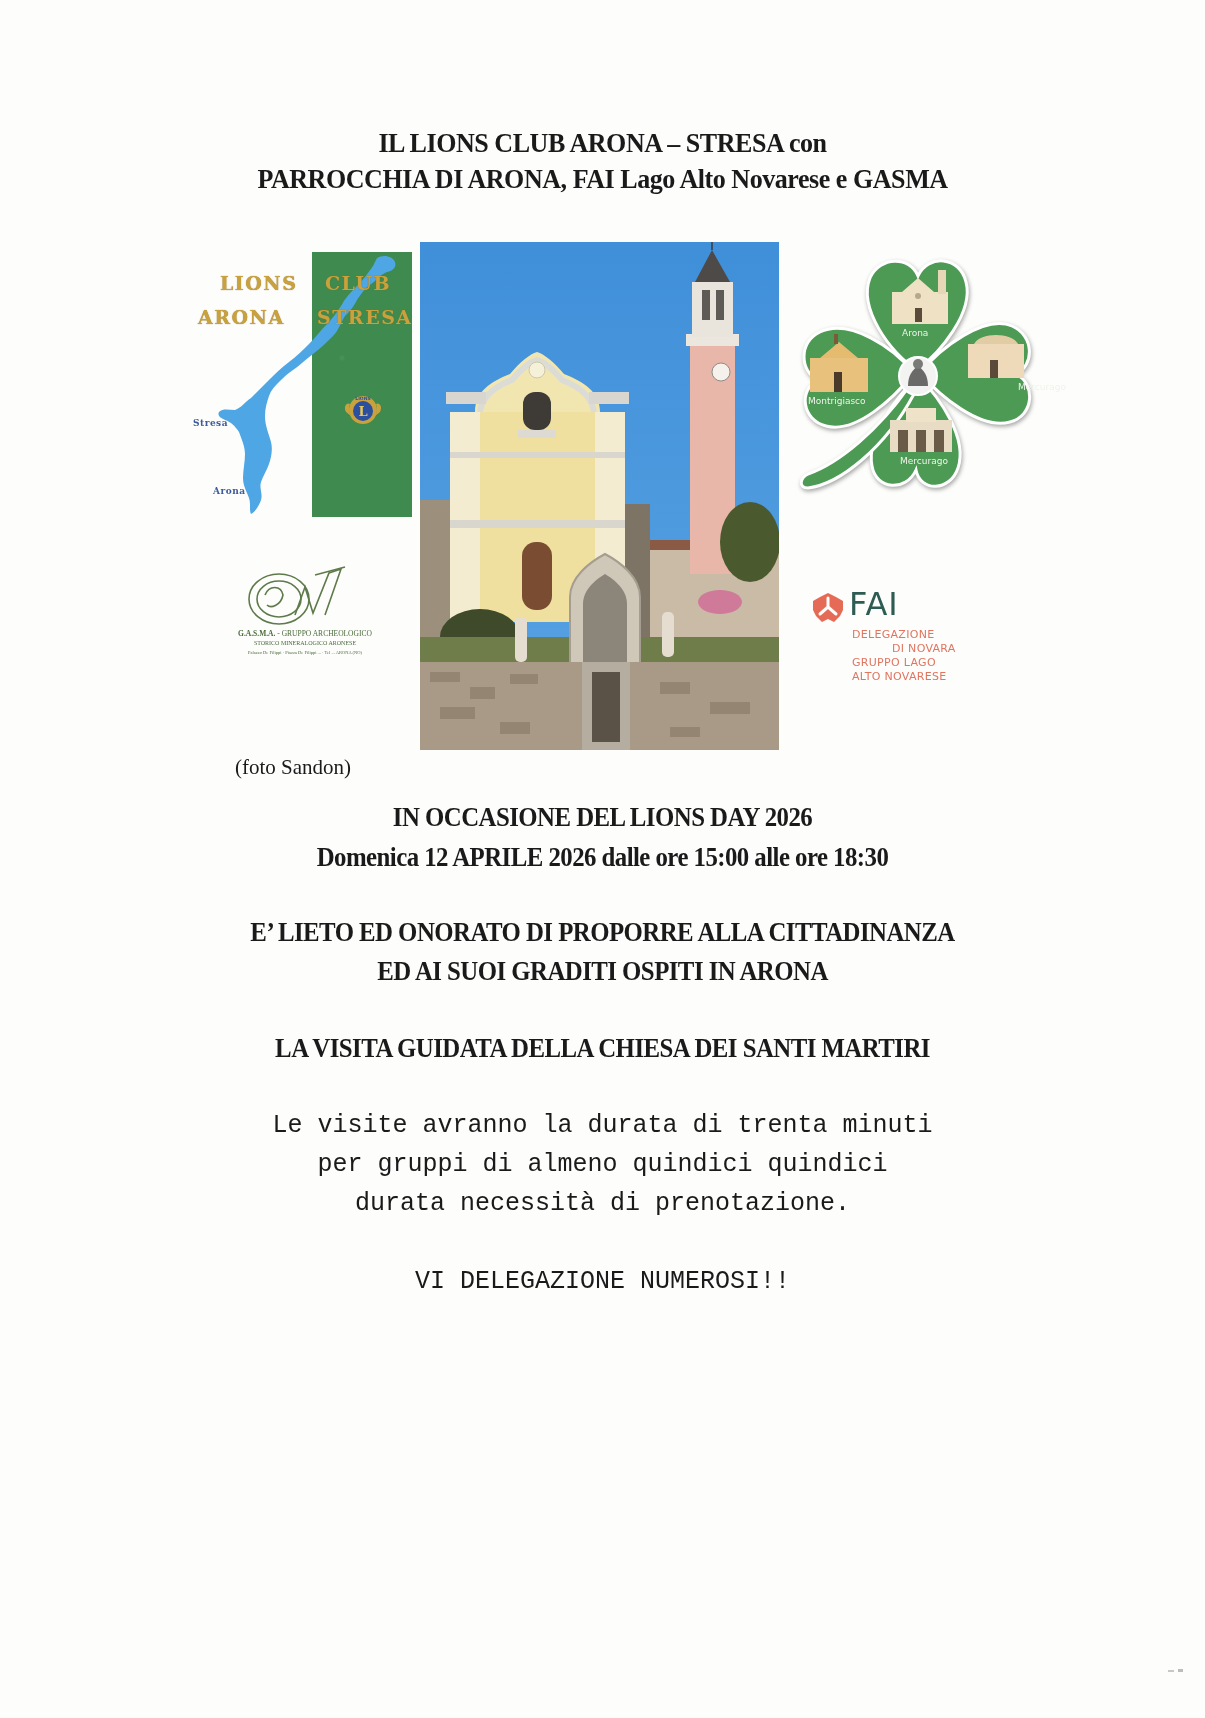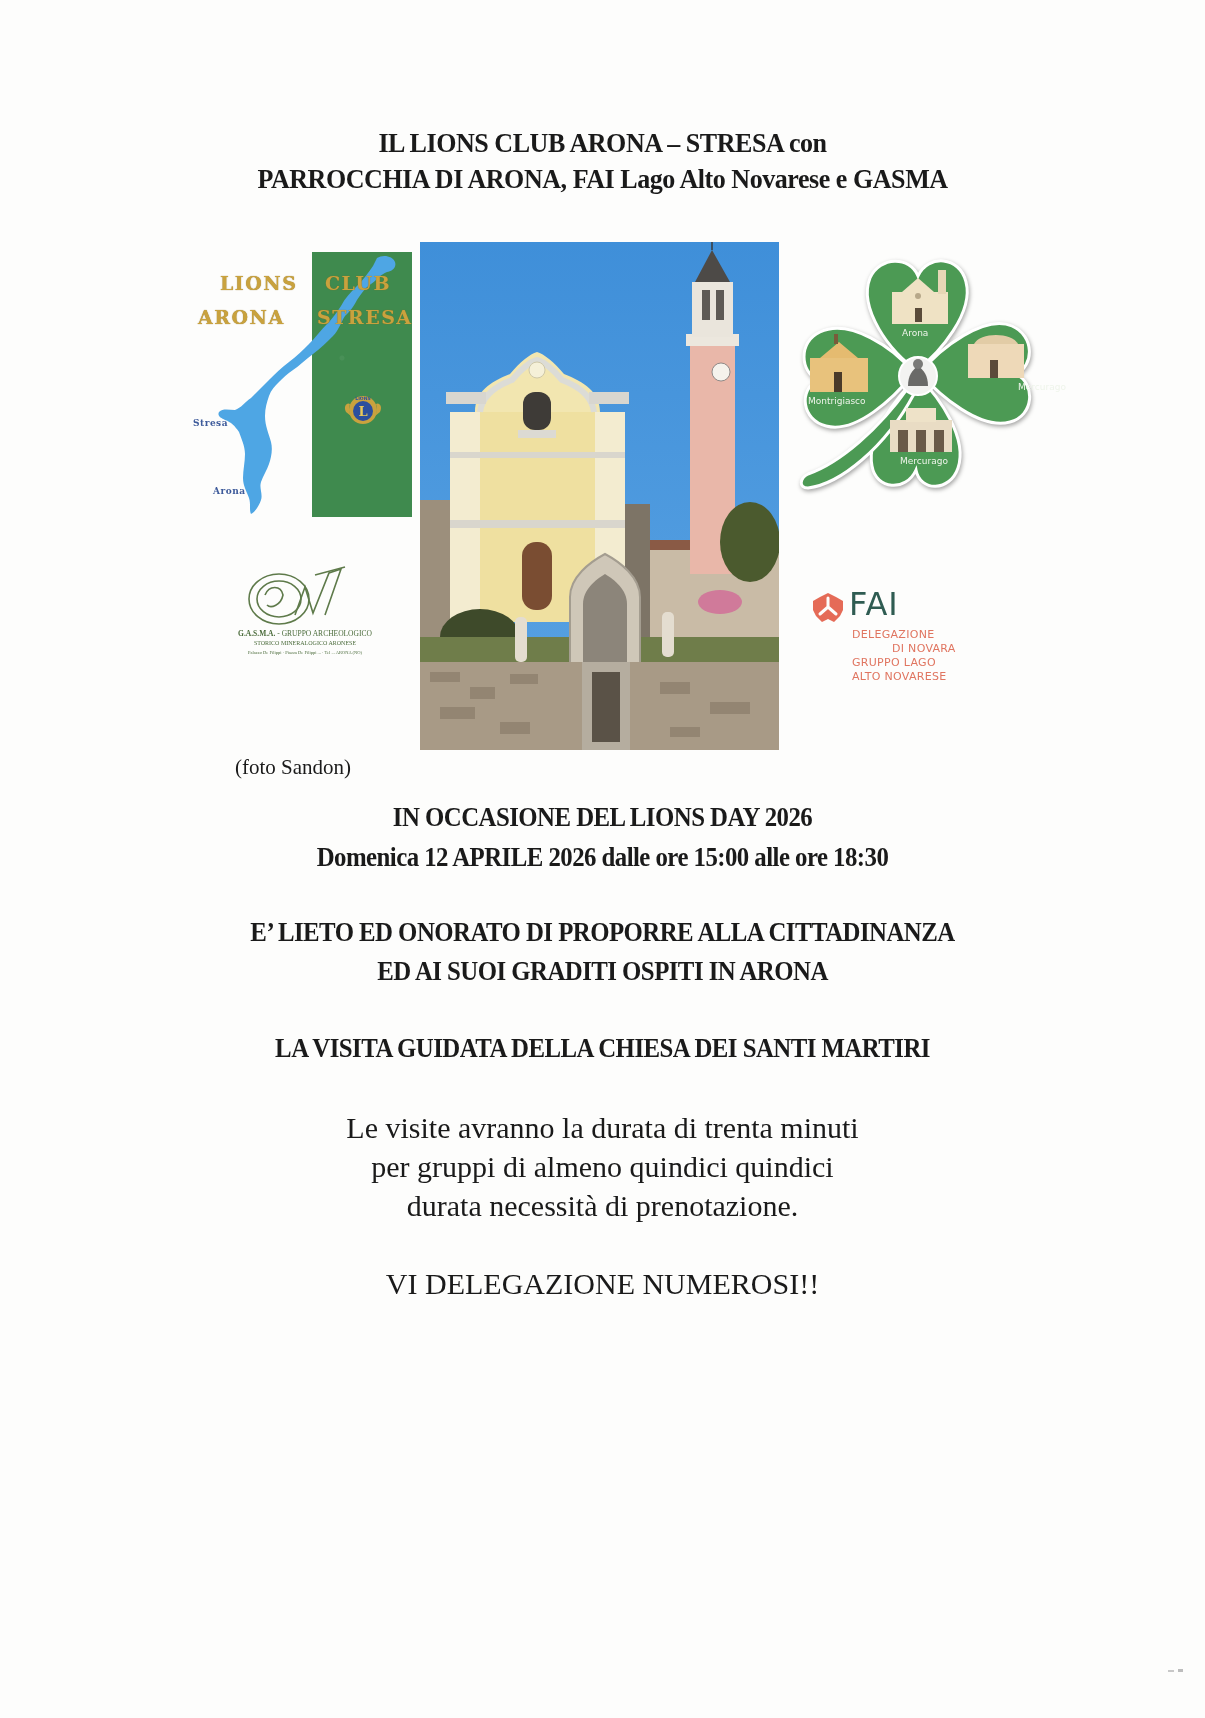--- a/index.html
+++ b/index.html
@@ -11,21 +11,21 @@
   }
   .abs { position: absolute; }
   .center-line {
     position: absolute; left: 0; width: 1205px; text-align: center; white-space: nowrap;
   }
   .bold-cond {
     font-weight: bold; font-size: 27px; letter-spacing: -0.6px;
     transform: scaleX(0.92); transform-origin: center;
   }
   .title-line { font-weight: bold; font-size: 28px; letter-spacing: -0.5px; transform: scaleX(0.93); }
-  .regular { font-size: 30px; }
+  .regular { font-size: 25px; font-family: Liberation Mono, monospace; }
 
   
   #lions-logo { left: 205px; top: 250px; width: 210px; height: 270px; }
   #lions-green { position: absolute; left: 107px; top: 2px; width: 100px; height: 265px; background: #3f8a4e;
     background-image: radial-gradient(circle at 30% 40%, rgba(255,255,255,0.05) 0 2px, transparent 3px); }
   .lions-gold { position: absolute; font-family: "DejaVu Serif", serif; font-weight: bold; color: #c9a23e;
     font-size: 19px; letter-spacing: 1.5px; text-shadow: 0 0 1px #8a6b1c; white-space: nowrap; }
   .lake-label { position: absolute; font-family: "DejaVu Serif", serif; font-weight: bold; color: #3d5a9a; font-size: 9px; letter-spacing: 0.5px; }
   #lions-emblem { position: absolute; left: 138px; top: 140px; width: 40px; height: 40px; }
 

